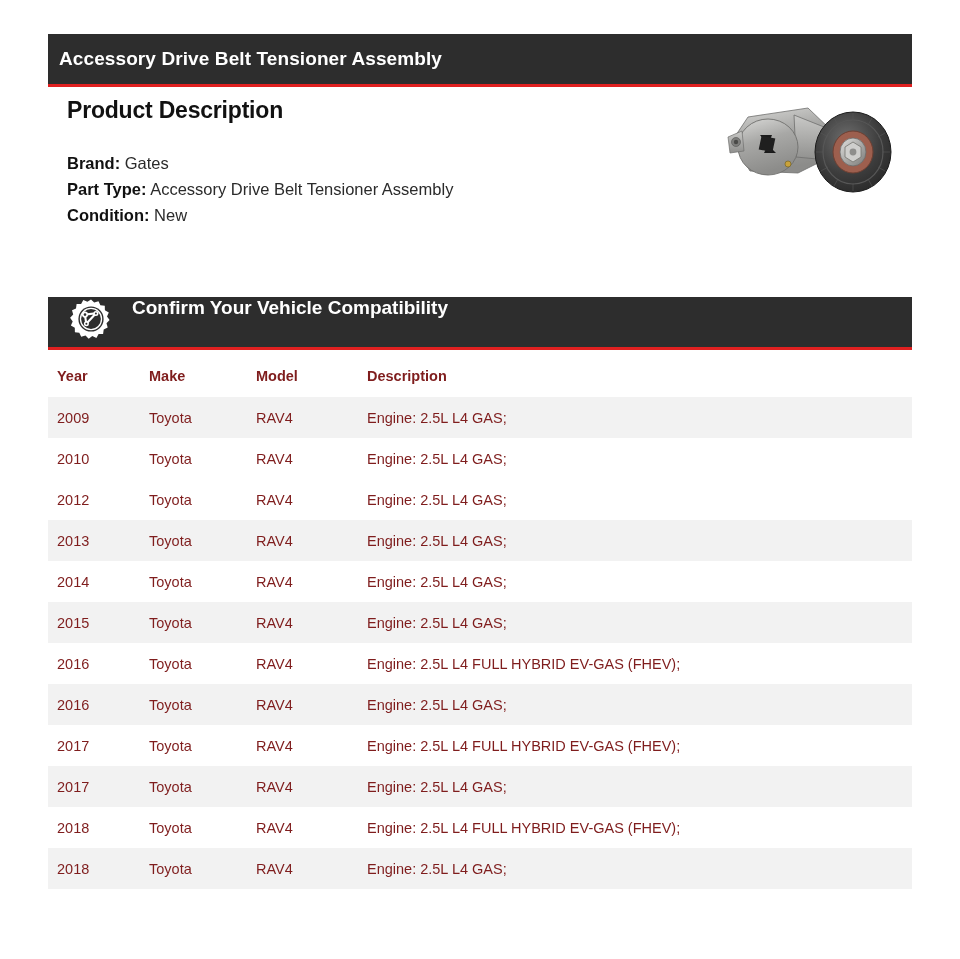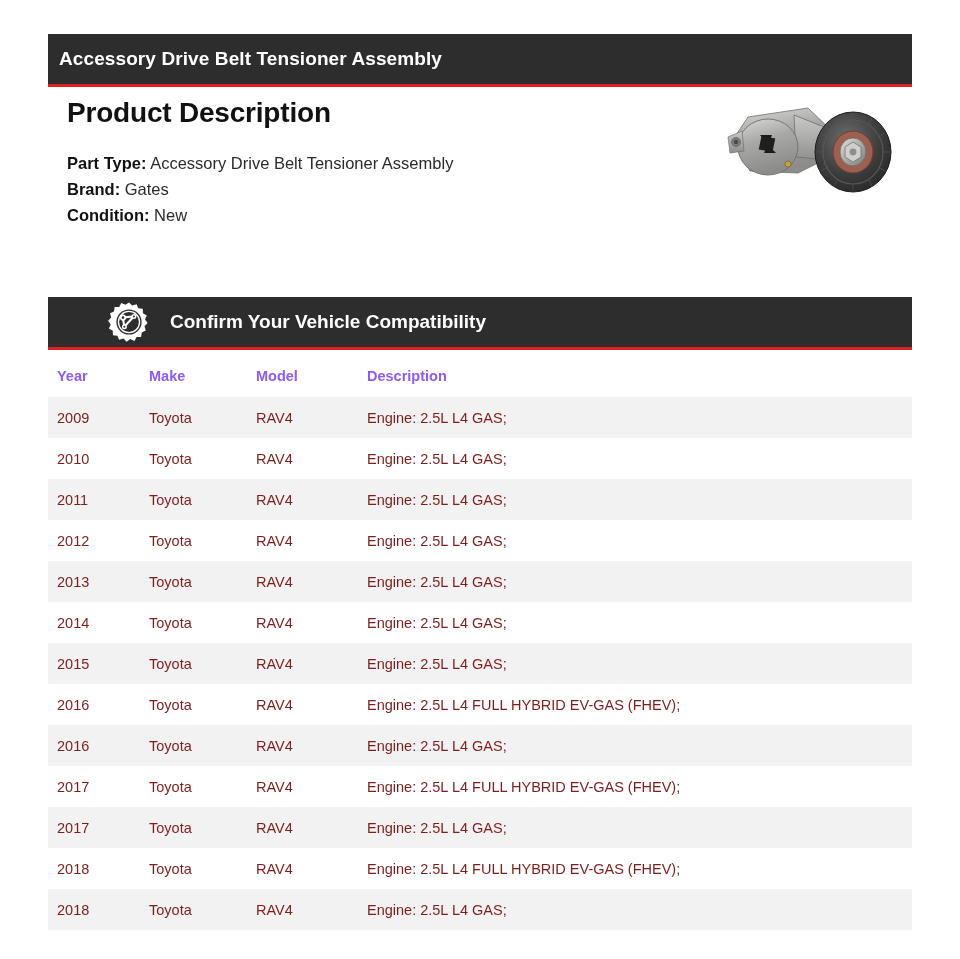--- a/index.html
+++ b/index.html
@@ -41,21 +41,21 @@
     font-weight: bold;
     letter-spacing: 0.1px;
     padding-left: 11px;
   }
 
   
   .desc-heading {
     position: absolute;
     left: 67px;
     top: 97px;
-    font-size: 28px;
+    font-size: 23px;
     font-weight: bold;
     color: #111111;
     letter-spacing: -0.2px;
   }
 
   .spec-list {
     position: absolute;
     left: 67px;
     top: 150px;
     width: 400px;
@@ -84,22 +84,21 @@
   .compat-bar {
     position: absolute;
     left: 48px;
     top: 297px;
     width: 864px;
     height: 53px;
     background: #2d2d2d;
     border-bottom: 3px solid #e02020;
     box-sizing: border-box;
     display: flex;
-    align-items: center;
-    padding-left: 38px;
+    align-items: flex-start;
   }
   .compat-bar .gear-wrap {
     width: 46px;
     height: 44px;
     margin-left: 20px;
     display: flex;
     align-items: center;
     justify-content: center;
     flex: 0 0 auto;
   }
@@ -122,21 +121,21 @@
   .fit-table th,
   .fit-table td {
     text-align: left;
     padding: 0;
     vertical-align: middle;
   }
   .fit-table thead th {
     height: 42px;
     font-size: 14.5px;
     font-weight: bold;
-    color: #8b5cf6;
+    color: #7f1d1d;
     background: #ffffff;
   }
   .fit-table tbody td {
     height: 41px;
     font-size: 14.5px;
     font-weight: normal;
     color: #7f1d1d;
   }
   .fit-table tbody tr.odd td { background: #f2f2f2; }
   .fit-table tbody tr.even td { background: #ffffff; }
@@ -154,26 +153,26 @@
 <div class="page">
 
   <div class="title-bar">
     <span class="title-text">Accessory Drive Belt Tensioner Assembly</span>
   </div>
 
   <div class="desc-heading">Product Description</div>
 
   <div class="spec-list">
     <span class="spec-line">
+      <span class="spec-label">Brand:</span>
+      <span class="spec-value">Gates</span>
+    </span>
+    <span class="spec-line">
       <span class="spec-label">Part Type:</span>
       <span class="spec-value">Accessory Drive Belt Tensioner Assembly</span>
-    </span>
-    <span class="spec-line">
-      <span class="spec-label">Brand:</span>
-      <span class="spec-value">Gates</span>
     </span>
     <span class="spec-line">
       <span class="spec-label">Condition:</span>
       <span class="spec-value">New</span>
     </span>
   </div>
 
   <div class="product-photo">
     <svg width="200" height="105" viewBox="0 0 200 105" xmlns="http://www.w3.org/2000/svg">
       <defs>
@@ -281,26 +280,20 @@
         <td>Toyota</td>
         <td>RAV4</td>
         <td>Engine: 2.5L L4 GAS;</td>
       </tr>
       <tr class="even">
         <td class="cell-pad-first">2010</td>
         <td>Toyota</td>
         <td>RAV4</td>
         <td>Engine: 2.5L L4 GAS;</td>
       </tr>
-      <tr class="odd">
-        <td class="cell-pad-first">2011</td>
-        <td>Toyota</td>
-        <td>RAV4</td>
-        <td>Engine: 2.5L L4 GAS;</td>
-      </tr>
       <tr class="even">
         <td class="cell-pad-first">2012</td>
         <td>Toyota</td>
         <td>RAV4</td>
         <td>Engine: 2.5L L4 GAS;</td>
       </tr>
       <tr class="odd">
         <td class="cell-pad-first">2013</td>
         <td>Toyota</td>
         <td>RAV4</td>

